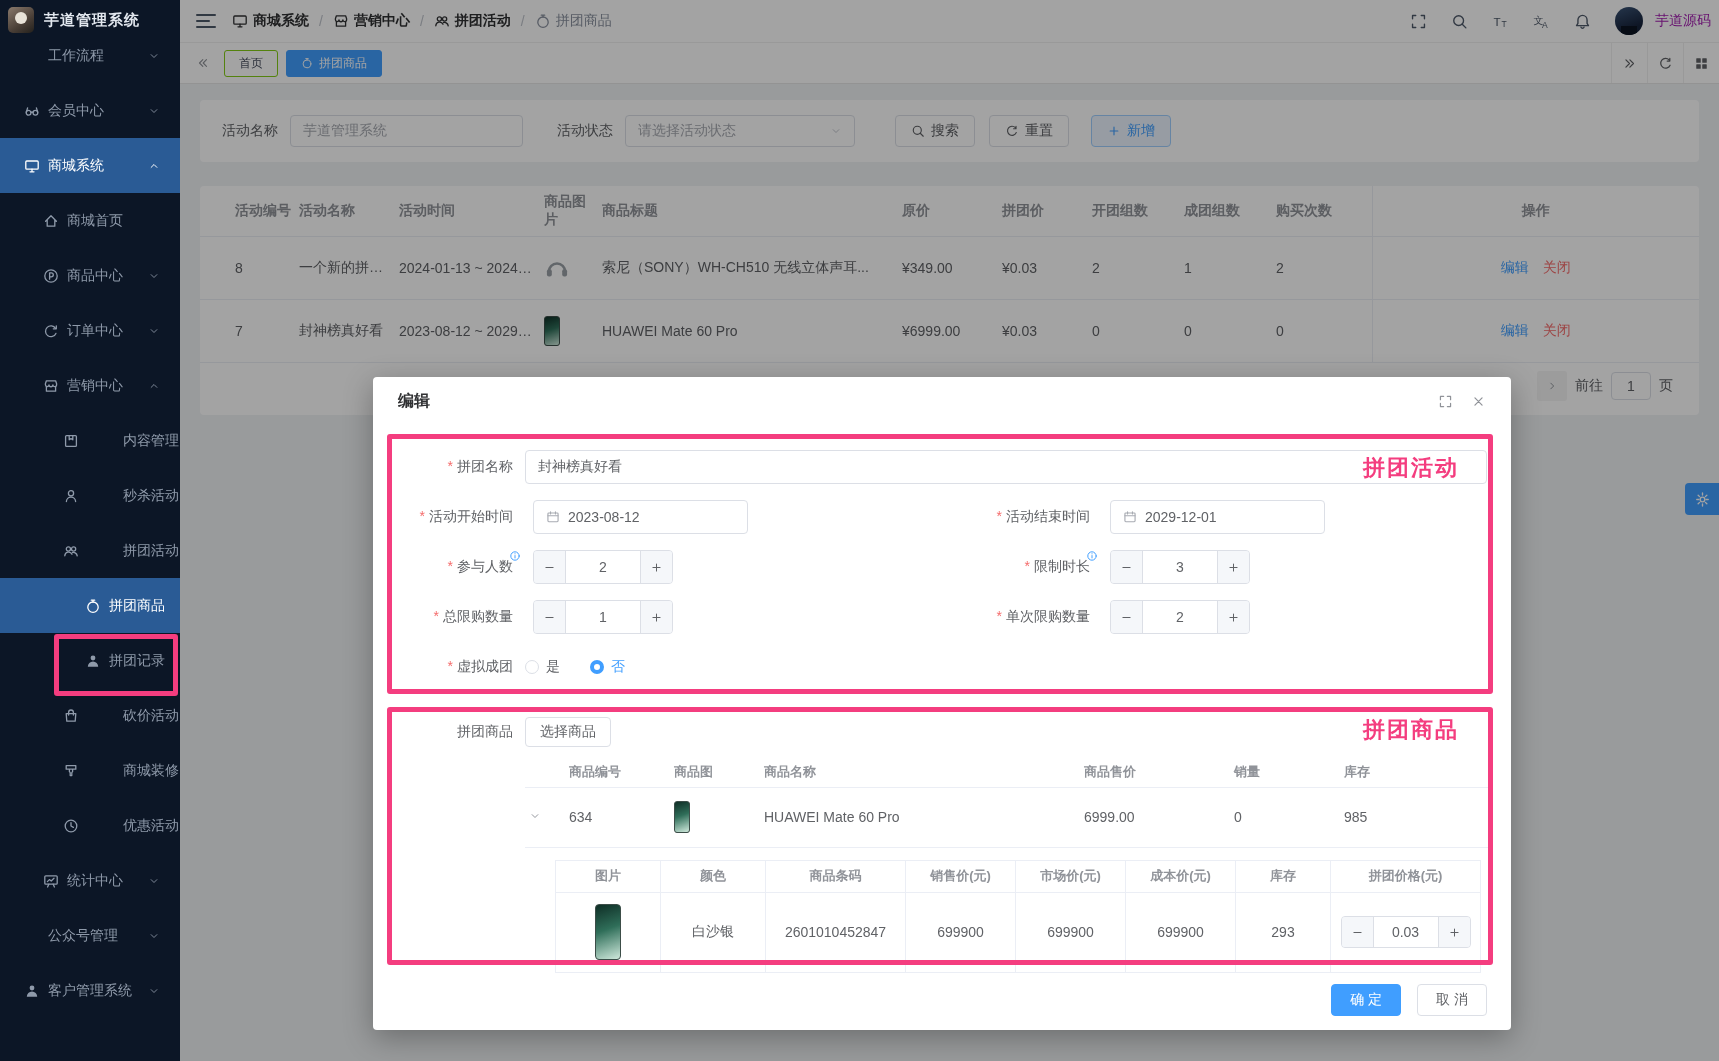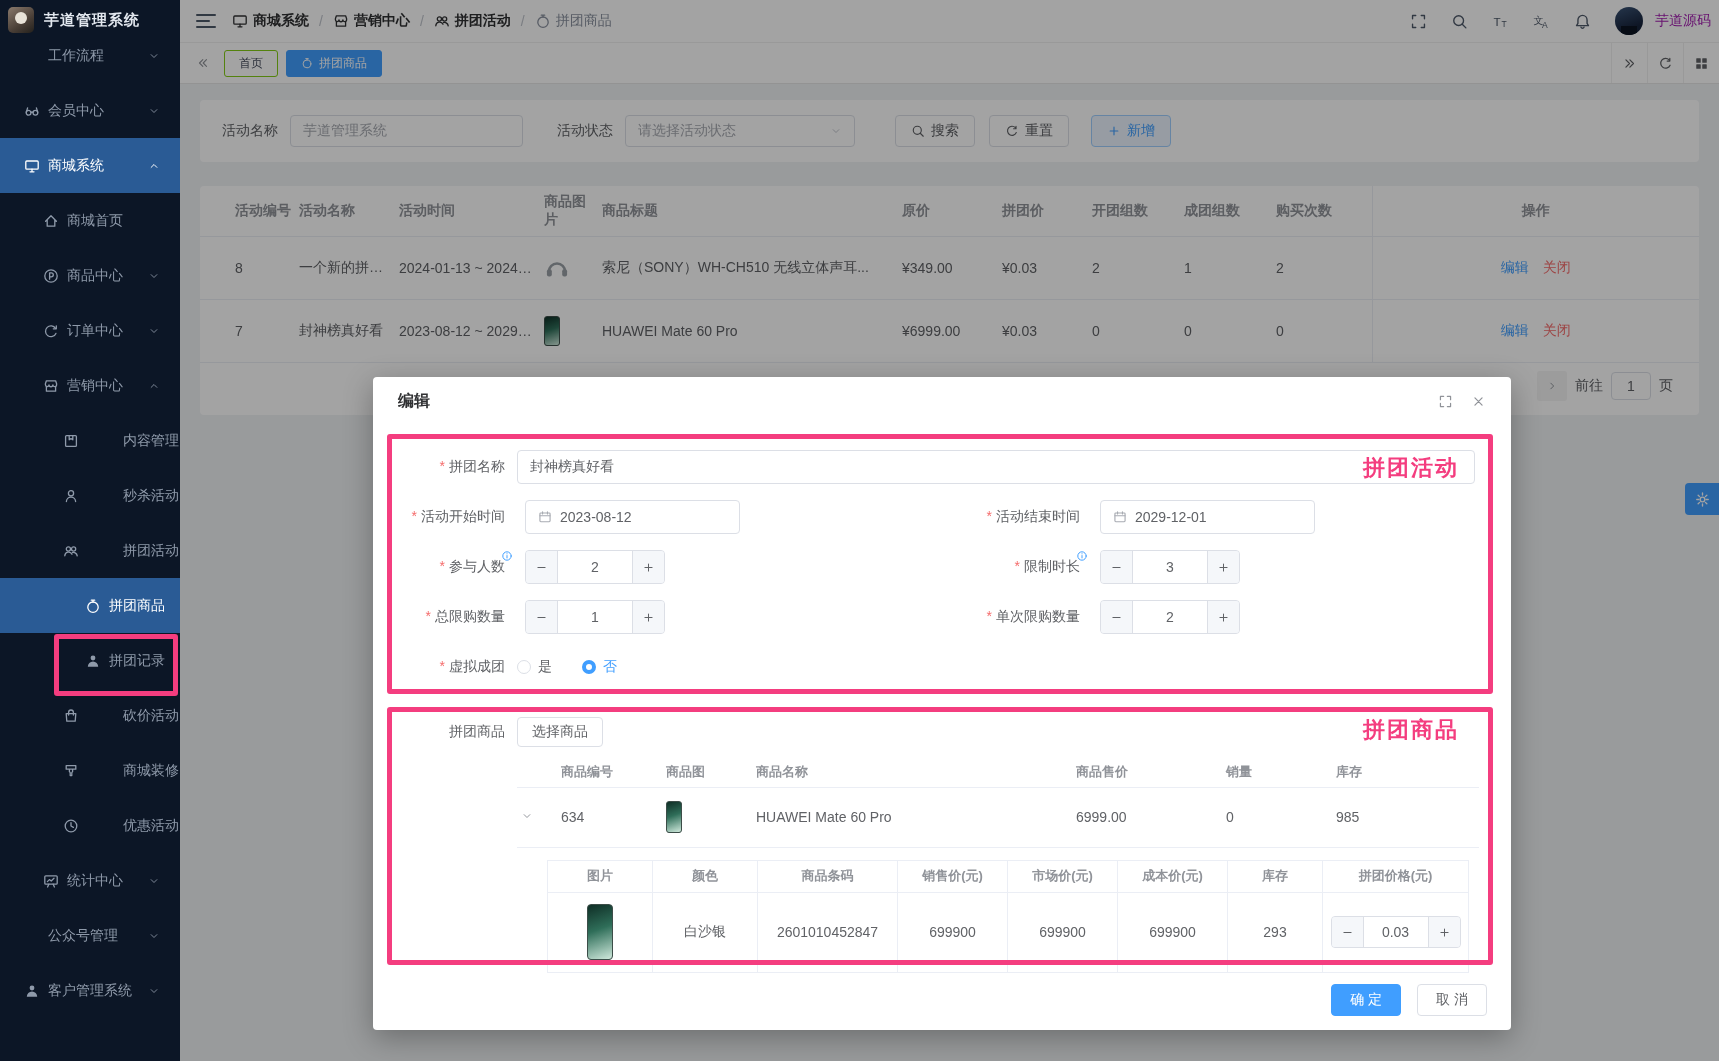--- a/index.html
+++ b/index.html
@@ -91,21 +91,21 @@
   
   .mask { position:absolute; left:180px; right:0; top:0; bottom:0; background:rgba(0,0,0,.36); z-index:40; }
 
   
   .dialog { position:absolute; left:373px; top:377px; width:1138px; height:653px; background:#fff; border-radius:4px; box-shadow:0 8px 30px rgba(0,0,0,.3); z-index:50; }
   .dlg-header { height:48px; display:flex; align-items:center; padding:0 25px; }
   .dlg-title { font-size:16px; color:#303133; font-weight:bold; }
   .dlg-hbtns { margin-left:auto; display:flex; gap:18px; color:#909399; }
   .dlg-hbtns .icn{ cursor:pointer; }
   .dlg-hbtns svg{ width:15px; height:15px; }
-  .dlg-body { padding:24px 32px 0; position:relative; }
+  .dlg-body { padding:24px 20px 0; position:relative;margin-left:20px; }
   .frow { display:flex; align-items:center; height:36px; margin-bottom:14px; }
   .fcol { width:50%; display:flex; align-items:center;gap:8px; }
   .flabel { width:112px; text-align:right; padding-right:12px; color:#606266; font-size:14px; white-space:nowrap; position:relative; }
   .fcol2 .flabel { width:150px; }
   .req:before { content:"*"; color:#f56c6c; margin-right:4px; }
   .info-i { color:#409eff; position:absolute; right:4px; top:-8px; }
   .info-i svg{ width:12px; height:12px; }
   .inp { height:34px; border:1px solid #dcdfe6; border-radius:4px; display:flex; align-items:center; padding:0 12px; font-size:14px; color:#606266; background:#fff; }
   .inp-wide { flex:1; margin-right:4px; }
   .inp-date { width:215px; gap:8px; }

